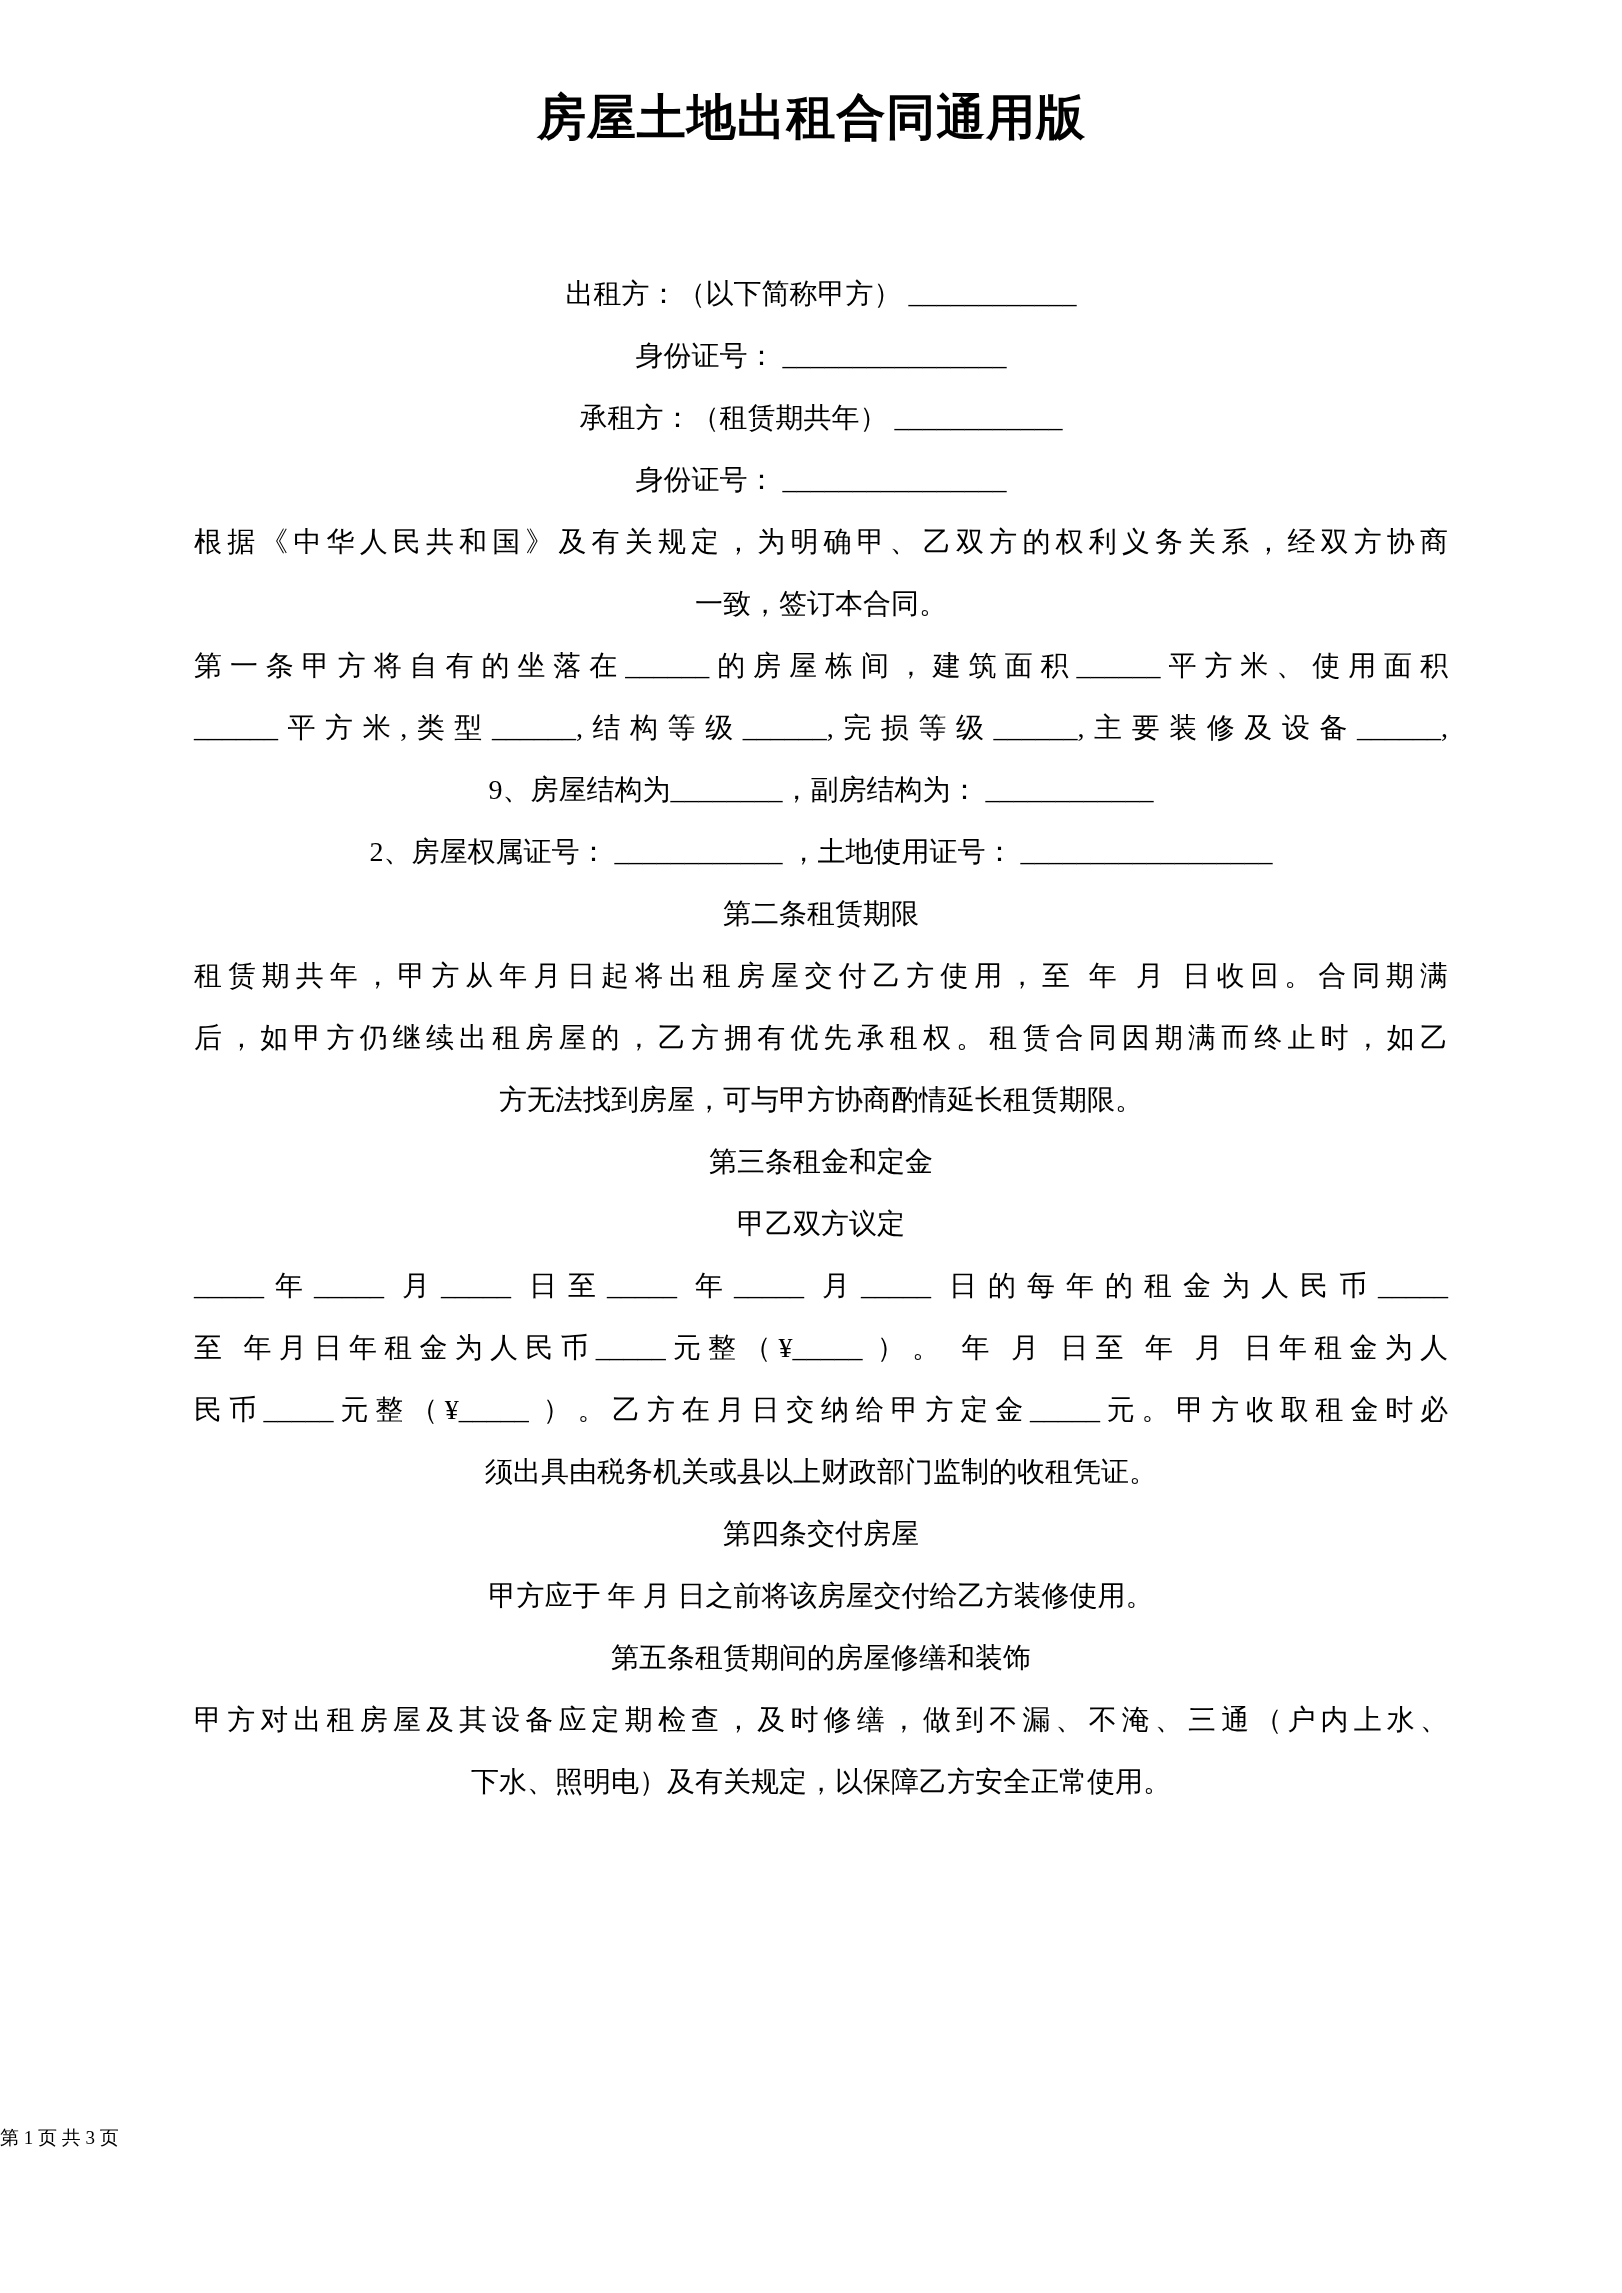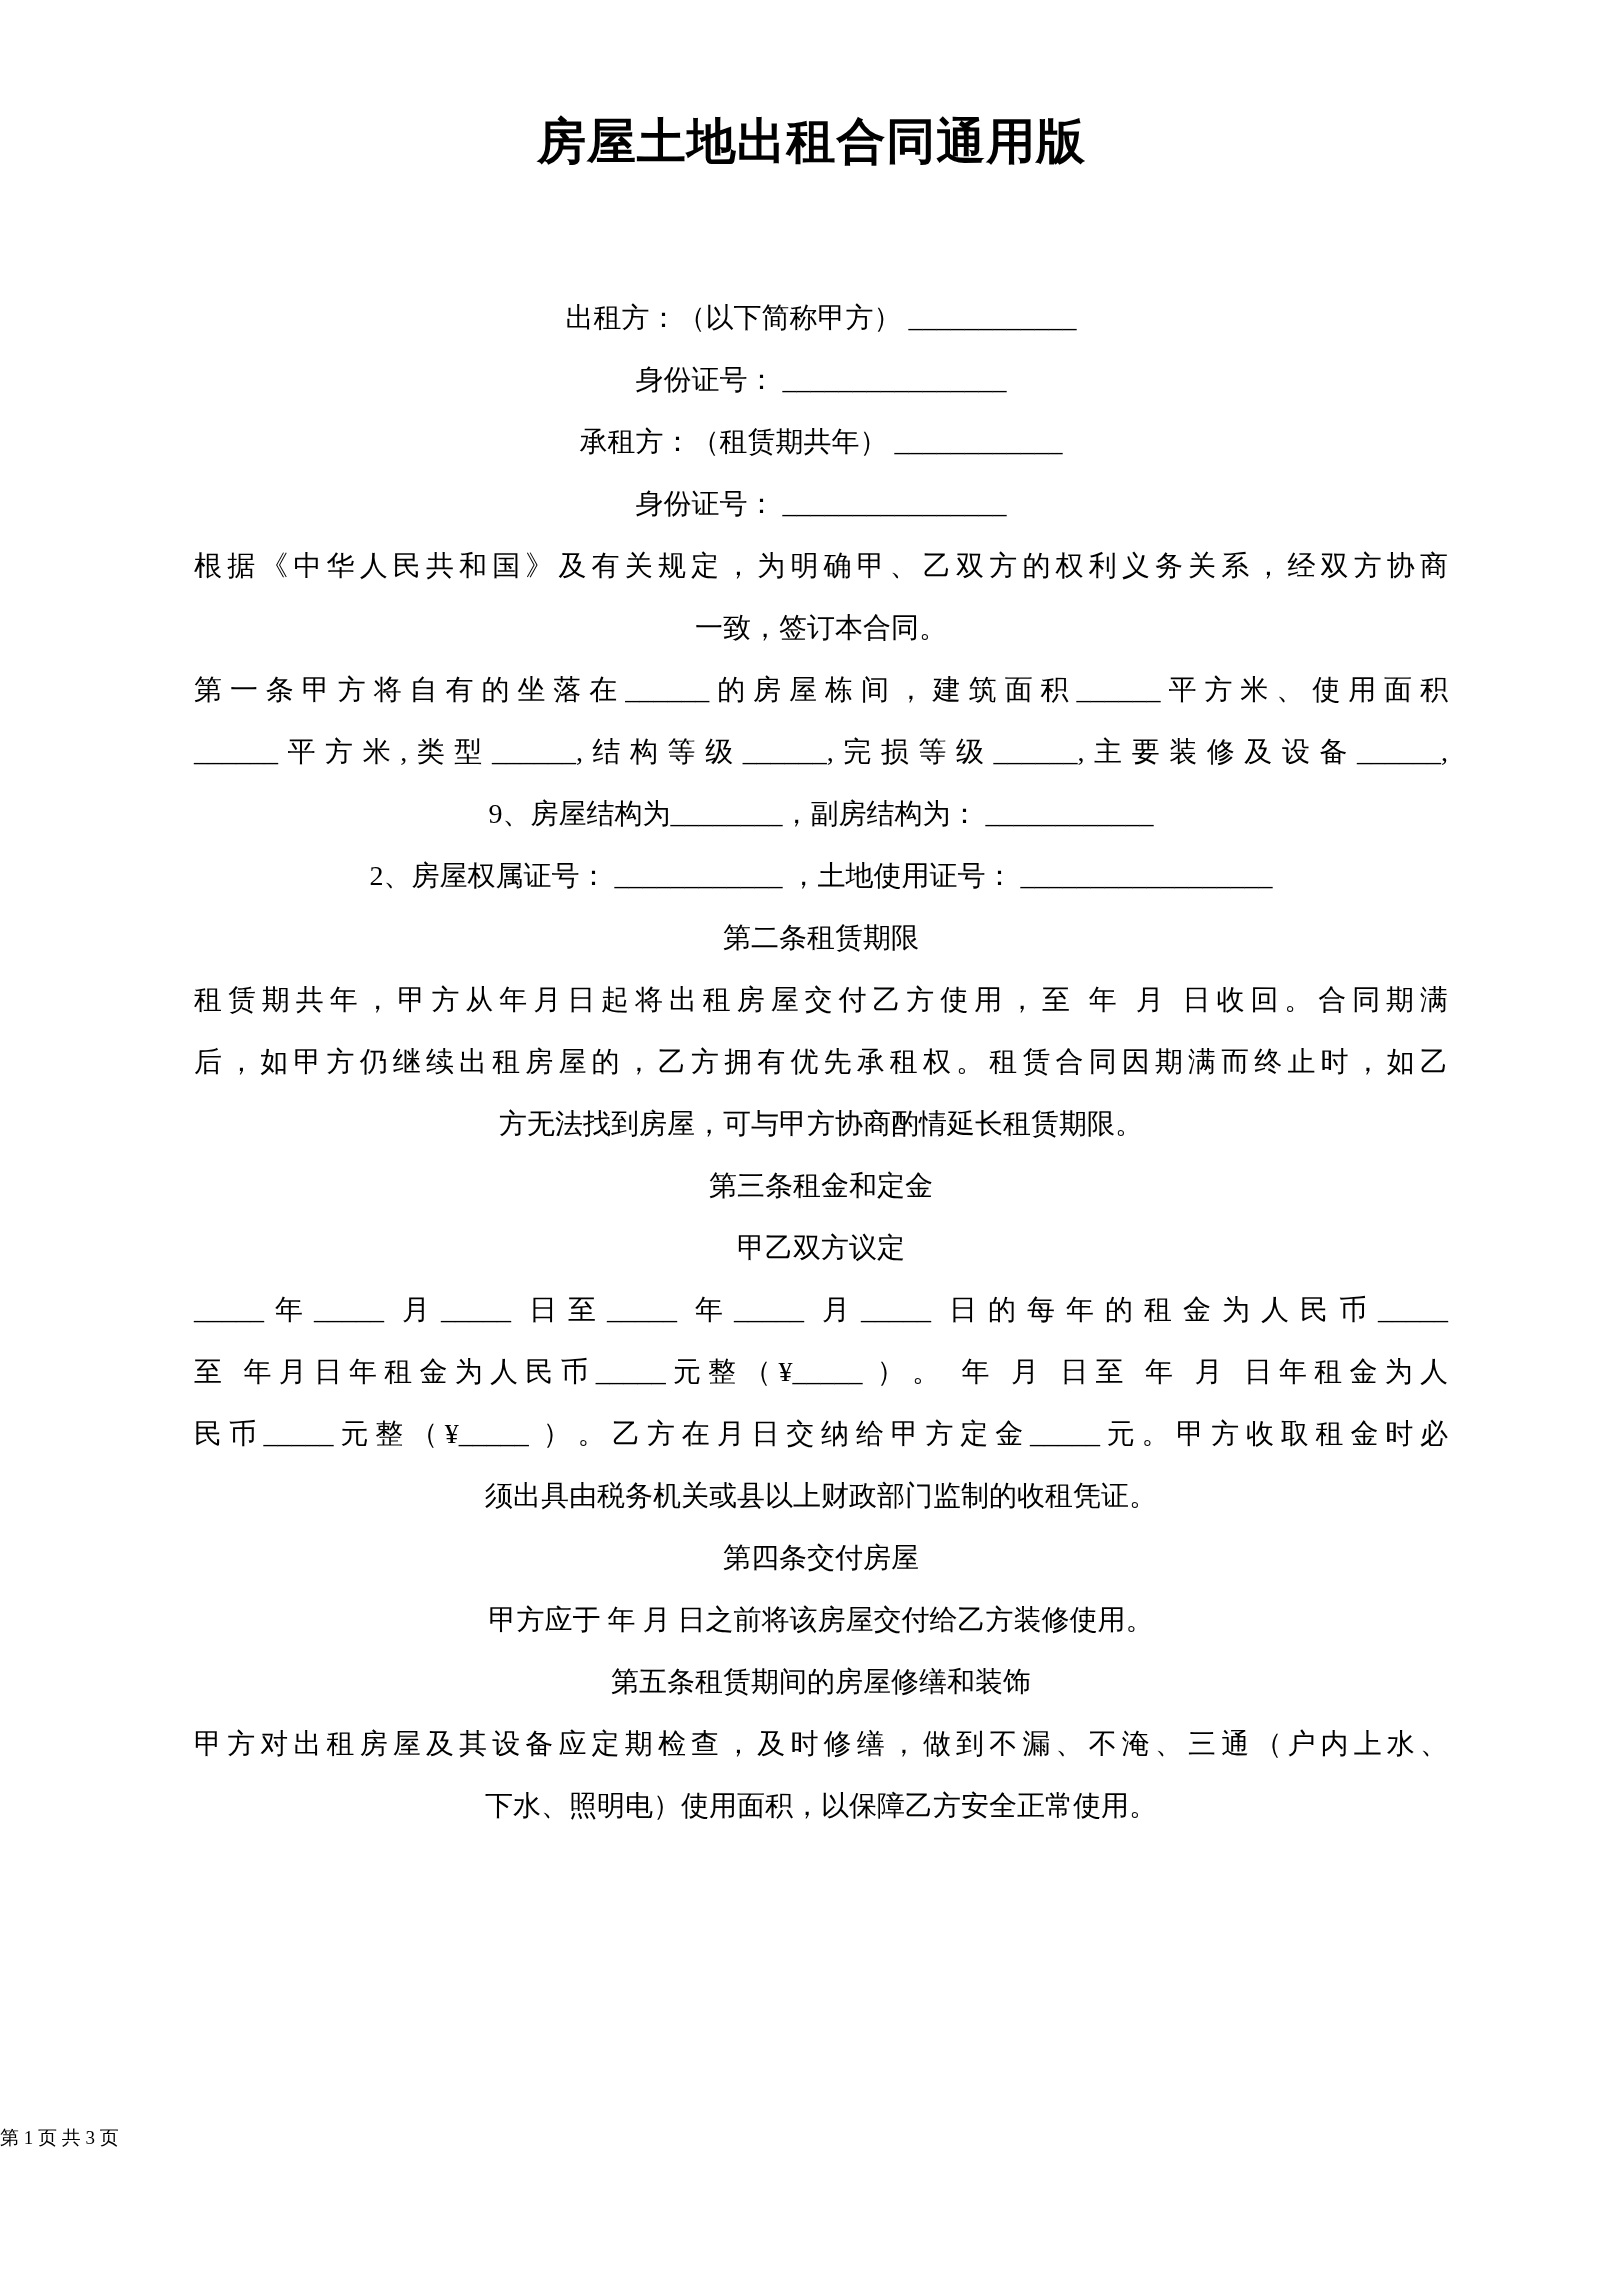--- a/index.html
+++ b/index.html
@@ -10,21 +10,21 @@
   .page {
     position: relative;
     width: 1623px;
     height: 2294px;
     background: #ffffff;
     color: #000000;
     font-family: "Liberation Serif", "DejaVu Serif", serif;
     overflow: hidden;
   }
   .doc-title {
-    padding-top: 114px;
+    padding-top: 90px;
     text-align: center;
     font-size: 49px;
     font-weight: bold;
     line-height: 55px;
     letter-spacing: 0.9px;
   }
   .doc-body {
     margin: 118px 175px 0 194px;
     font-size: 28px;
     line-height: 62px;
@@ -73,18 +73,18 @@
       <div class="doc-line">第三条租金和定金</div>
       <div class="doc-line">甲乙双方议定</div>
       <div class="doc-line justify">_____年_____ 月_____ 日至_____ 年_____ 月_____ 日的每年的租金为人民币_____</div>
       <div class="doc-line justify">至 年月日年租金为人民币_____元整（¥_____ ）。 年 月 日至 年 月 日年租金为人</div>
       <div class="doc-line justify">民币_____元整（¥_____ ）。乙方在月日交纳给甲方定金_____元。甲方收取租金时必</div>
       <div class="doc-line">须出具由税务机关或县以上财政部门监制的收租凭证。</div>
       <div class="doc-line">第四条交付房屋</div>
       <div class="doc-line">甲方应于 年 月 日之前将该房屋交付给乙方装修使用。</div>
       <div class="doc-line">第五条租赁期间的房屋修缮和装饰</div>
       <div class="doc-line justify">甲方对出租房屋及其设备应定期检查，及时修缮，做到不漏、不淹、三通（户内上水、</div>
-      <div class="doc-line">下水、照明电）使用面积，以保障乙方安全正常使用。</div>
+      <div class="doc-line">下水、照明电）及有关规定，以保障乙方安全正常使用。</div>
     </div>
 
   <div class="page-footer">第 1 页 共 3 页</div>
 </div>
 
 
 </body></html>

